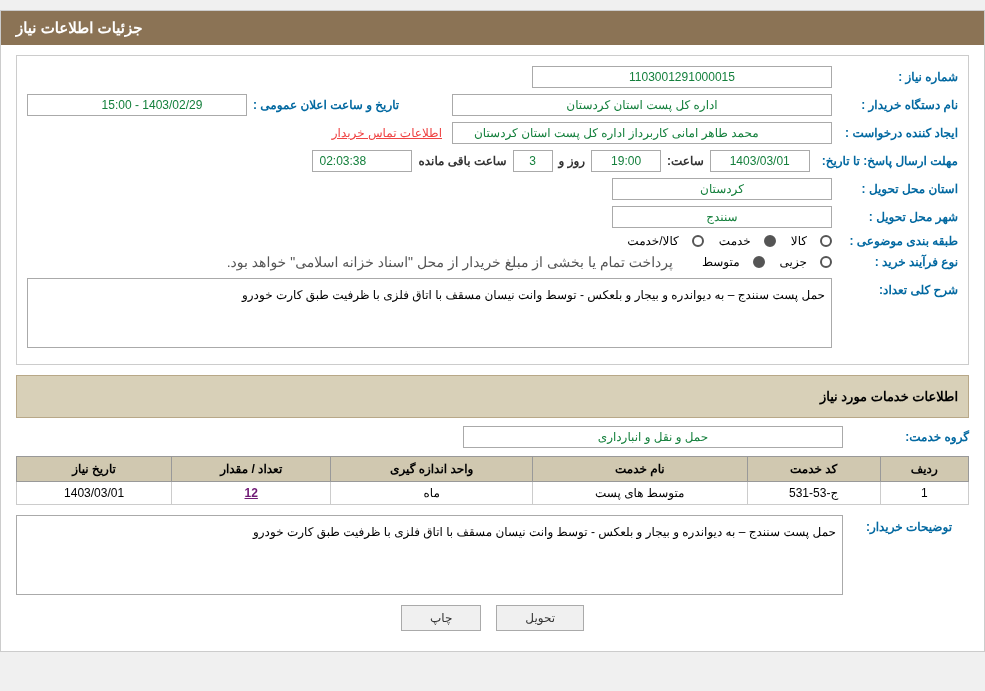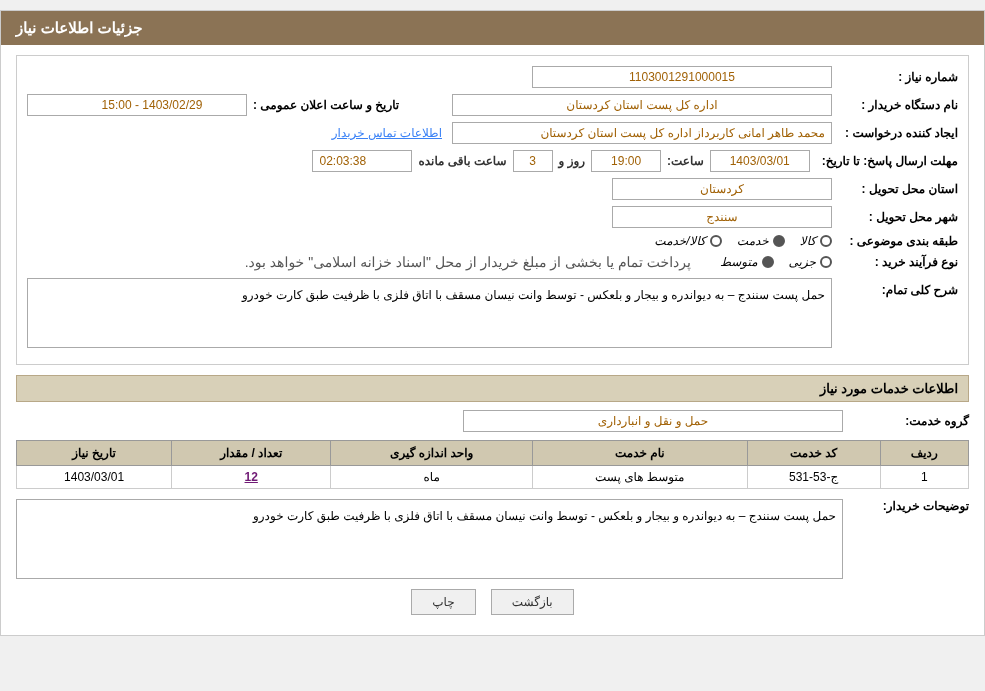--- a/index.html
+++ b/index.html
@@ -31,68 +31,67 @@
       padding: 10px;
       margin-bottom: 10px;
     }
     .form-row {
       display: flex;
       align-items: center;
       margin-bottom: 6px;
       flex-wrap: wrap;
     }
     .field-label {
-      color: #000000;
+      color: #0369a1;
       font-weight: bold;
       white-space: nowrap;
       margin-left: 6px;
       min-width: 120px;
       text-align: right;
     }
     .field-value {
       background: #fff;
       border: 1px solid #aaa;
       padding: 3px 6px;
       min-width: 180px;
       text-align: right;
-      color: #a16207;
+      color: #15803d;
     }
     .field-value.wide { min-width: 300px; }
     .field-value.medium { min-width: 220px; }
     .field-value.narrow { min-width: 100px; }
     .field-value.x-wide { min-width: 380px; }
     .link-blue {
-      color: #3b82f6;
+      color: #ef4444;
       text-decoration: underline;
       cursor: pointer;
     }
     .label-inline {
       font-weight: bold;
       color: #333;
       white-space: nowrap;
     }
     .section-title {
       background: #d8d0b8;
-      padding: 5px 10px;
+      padding: 13px 10px;
       font-weight: bold;
       font-size: 13px;
       margin-bottom: 8px;
       border: 1px solid #b8a888;
       text-align: right;
     }
     .radio-group {
       display: flex;
       gap: 15px;
       align-items: center;
     }
     .radio-item {
       display: flex;
       align-items: center;
-      gap: 4px;
-      font-style: italic;
+      gap: 13px;
     }
     .radio-dot {
       width: 12px;
       height: 12px;
       border-radius: 50%;
       border: 2px solid #555;
       background: #fff;
       display: inline-block;
     }
     .radio-dot.selected {
@@ -137,21 +136,21 @@
       background: #fff;
     }
     .button-row {
       display: flex;
       justify-content: center;
       gap: 15px;
       margin-top: 10px;
       padding-bottom: 10px;
     }
     .btn {
-      padding: 5px 20px;
+      padding: 5px 28px;
       border: 1px solid #aaa;
       cursor: pointer;
       font-size: 12px;
       font-family: Tahoma, Arial, sans-serif;
     }
     .btn-back {
       background: #f0f0f0;
       color: #333;
     }
     .btn-print {
@@ -190,21 +189,21 @@
           <span class="field-value x-wide" style="text-align:center;">اداره کل پست استان کردستان</span>
         </div>
         <div style="display:flex;align-items:center;margin-right:15px;">
           <span class="field-label">تاریخ و ساعت اعلان عمومی :</span>
           <span class="field-value medium" style="text-align:center;padding-left:36px;">1403/02/29 - 15:00</span>
         </div>
       </div>
 
       <div class="form-row">
         <span class="field-label">ایجاد کننده درخواست :</span>
-        <span class="field-value x-wide" style="text-align:right;padding-left:21px;">محمد طاهر امانی کاربرداز اداره کل پست استان کردستان</span>
+        <span class="field-value x-wide" style="text-align:left;padding-left:21px;">محمد طاهر امانی کاربرداز اداره کل پست استان کردستان</span>
         <span class="link-blue" style="margin-right:10px;">اطلاعات تماس خریدار</span>
       </div>
 
       <div class="form-row" style="gap:6px;">
         <span class="field-label" style="min-width:auto;">مهلت ارسال پاسخ: تا تاریخ:</span>
         <span class="field-value narrow" style="text-align:center;">1403/03/01</span>
         <span class="label-inline">ساعت:</span>
         <span class="field-value narrow" style="text-align:center; min-width:70px;">19:00</span>
         <span class="label-inline">روز و</span>
         <span class="field-value" style="text-align:center; min-width:40px;">3</span>
@@ -253,21 +252,21 @@
             <div class="radio-dot selected">
               <div class="inner-dot"></div>
             </div>
             <span>متوسط</span>
           </div>
         </div>
         <span class="info-text" style="margin-right:14px; color:#555; font-size:14px;">پرداخت تمام یا بخشی از مبلغ خریدار از محل "اسناد خزانه اسلامی" خواهد بود.</span>
       </div>
 
       <div class="form-row" style="align-items: flex-start; margin-top: 8px;">
-        <span class="field-label" style="margin-top:5px;">شرح کلی تمام:</span>
+        <span class="field-label" style="margin-top:5px;">شرح کلی تعداد:</span>
         <div class="description-box" style="flex:1; position:relative;">حمل پست سنندج – به دیواندره و بیجار و بلعکس - توسط وانت نیسان مسقف با اتاق فلزی با ظرفیت طبق کارت خودرو</div>
       </div>
 
     </div>
 
     <div class="section-title">اطلاعات خدمات مورد نیاز</div>
 
     <div class="form-row" style="margin-bottom:8px;">
       <span class="field-label">گروه خدمت:</span>
       <span class="field-value x-wide" style="text-align:center;">حمل و نقل و انبارداری</span>
@@ -292,23 +291,23 @@
             <td>متوسط های پست</td>
             <td>ماه</td>
             <td style="color:#701a75; font-weight:bold;text-decoration:underline;">12</td>
             <td>1403/03/01</td>
           </tr>
         </tbody>
       </table>
     </div>
 
     <div class="form-row" style="align-items: flex-start; margin-top: 5px;">
-      <span class="field-label" style="">توضیحات خریدار:</span>
+      <span class="field-label" style="margin-top:5px;text-align:center;">توضیحات خریدار:</span>
       <div class="description-box" style="flex:1; min-height:80px;">حمل پست سنندج – به دیواندره و بیجار و بلعکس - توسط وانت نیسان مسقف با اتاق فلزی با ظرفیت طبق کارت خودرو</div>
     </div>
 
     <div class="button-row">
-      <button class="btn btn-back">بازگشت</button>
+      <button class="btn btn-back">تحویل</button>
       <button class="btn btn-print">چاپ</button>
     </div>
 
   </div>
 </div>
 
 </body></html>

